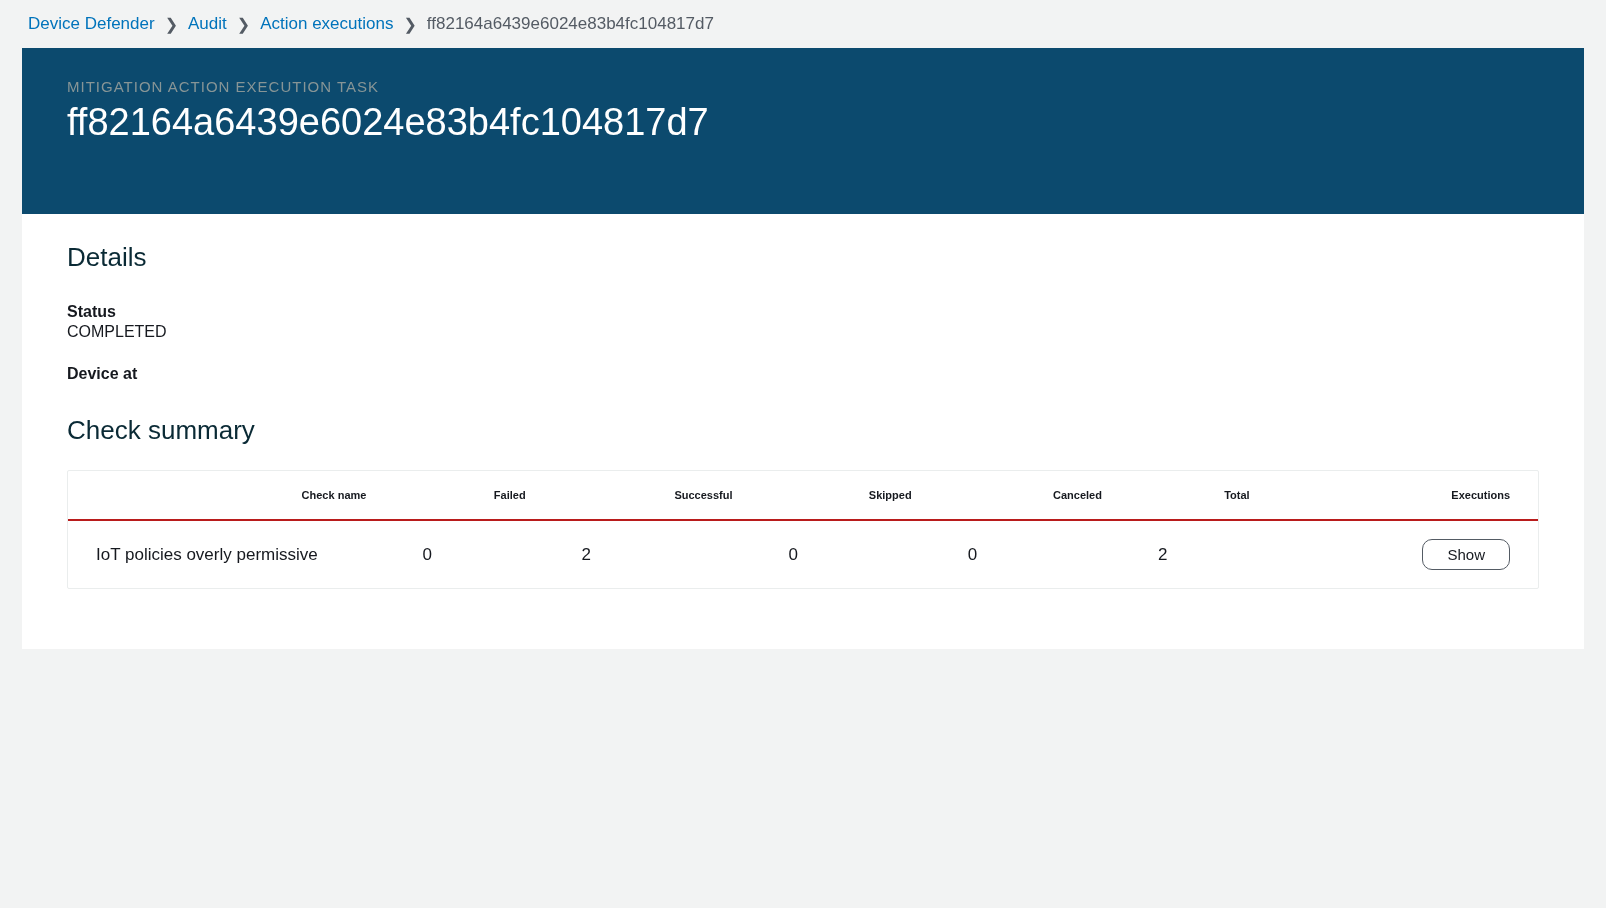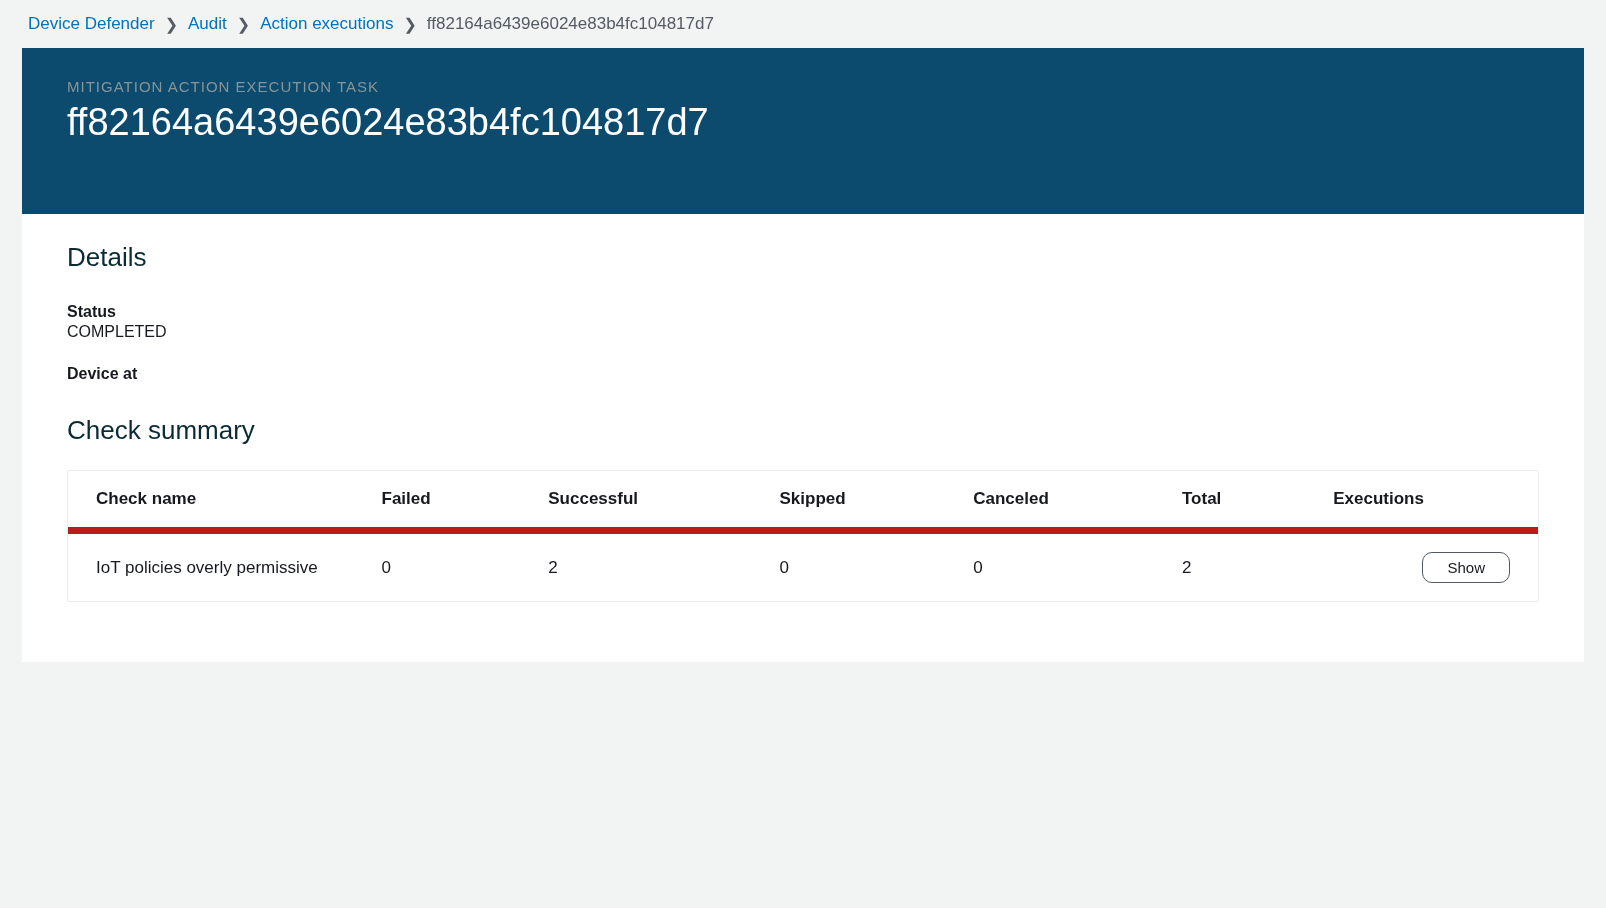--- a/index.html
+++ b/index.html
@@ -85,25 +85,25 @@
     }
     .summary-table-wrapper {
       border: 1px solid #eaeded;
       border-radius: 2px;
     }
     .summary-table {
       width: 100%;
       border-collapse: collapse;
     }
     .summary-table th {
-      text-align: left;
+      text-align: right;
       font-weight: 700;
-      font-size: 17px;
+      font-size: 11px;
       padding: 18px 28px;
-      border-bottom: 7px solid #b91c1c;
+      border-bottom: 2px solid #b91c1c;
       color: #16191f;
     }
     .summary-table td {
       padding: 18px 28px;
       font-size: 17px;
       color: #16191f;
       vertical-align: middle;
     }
     .check-name-cell {
       max-width: 180px;

